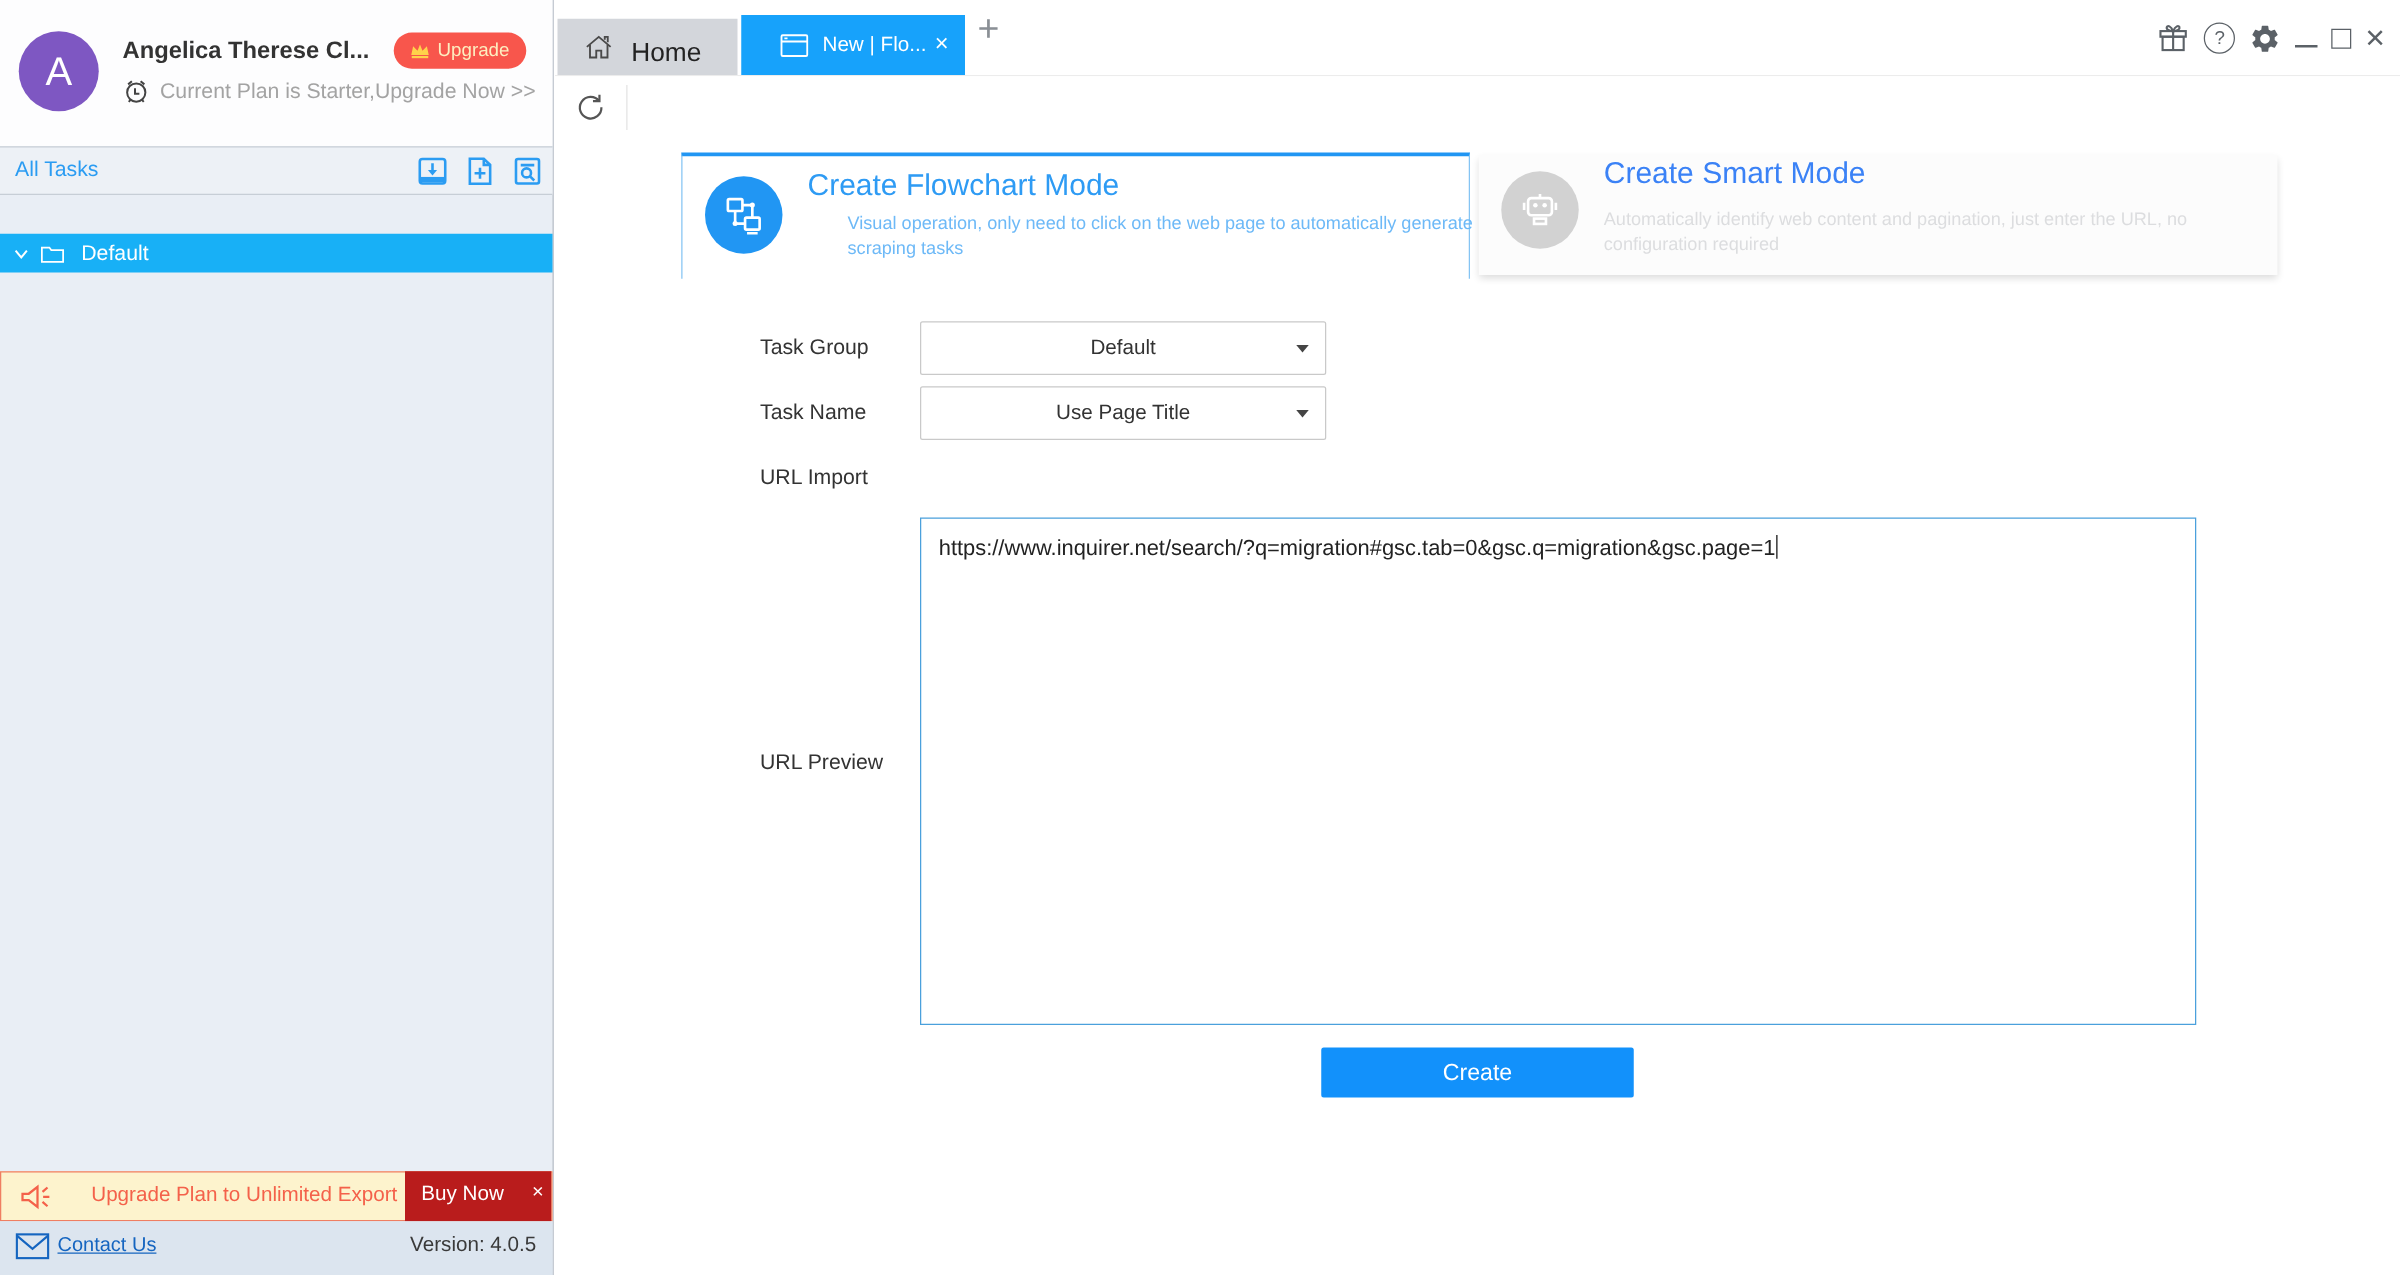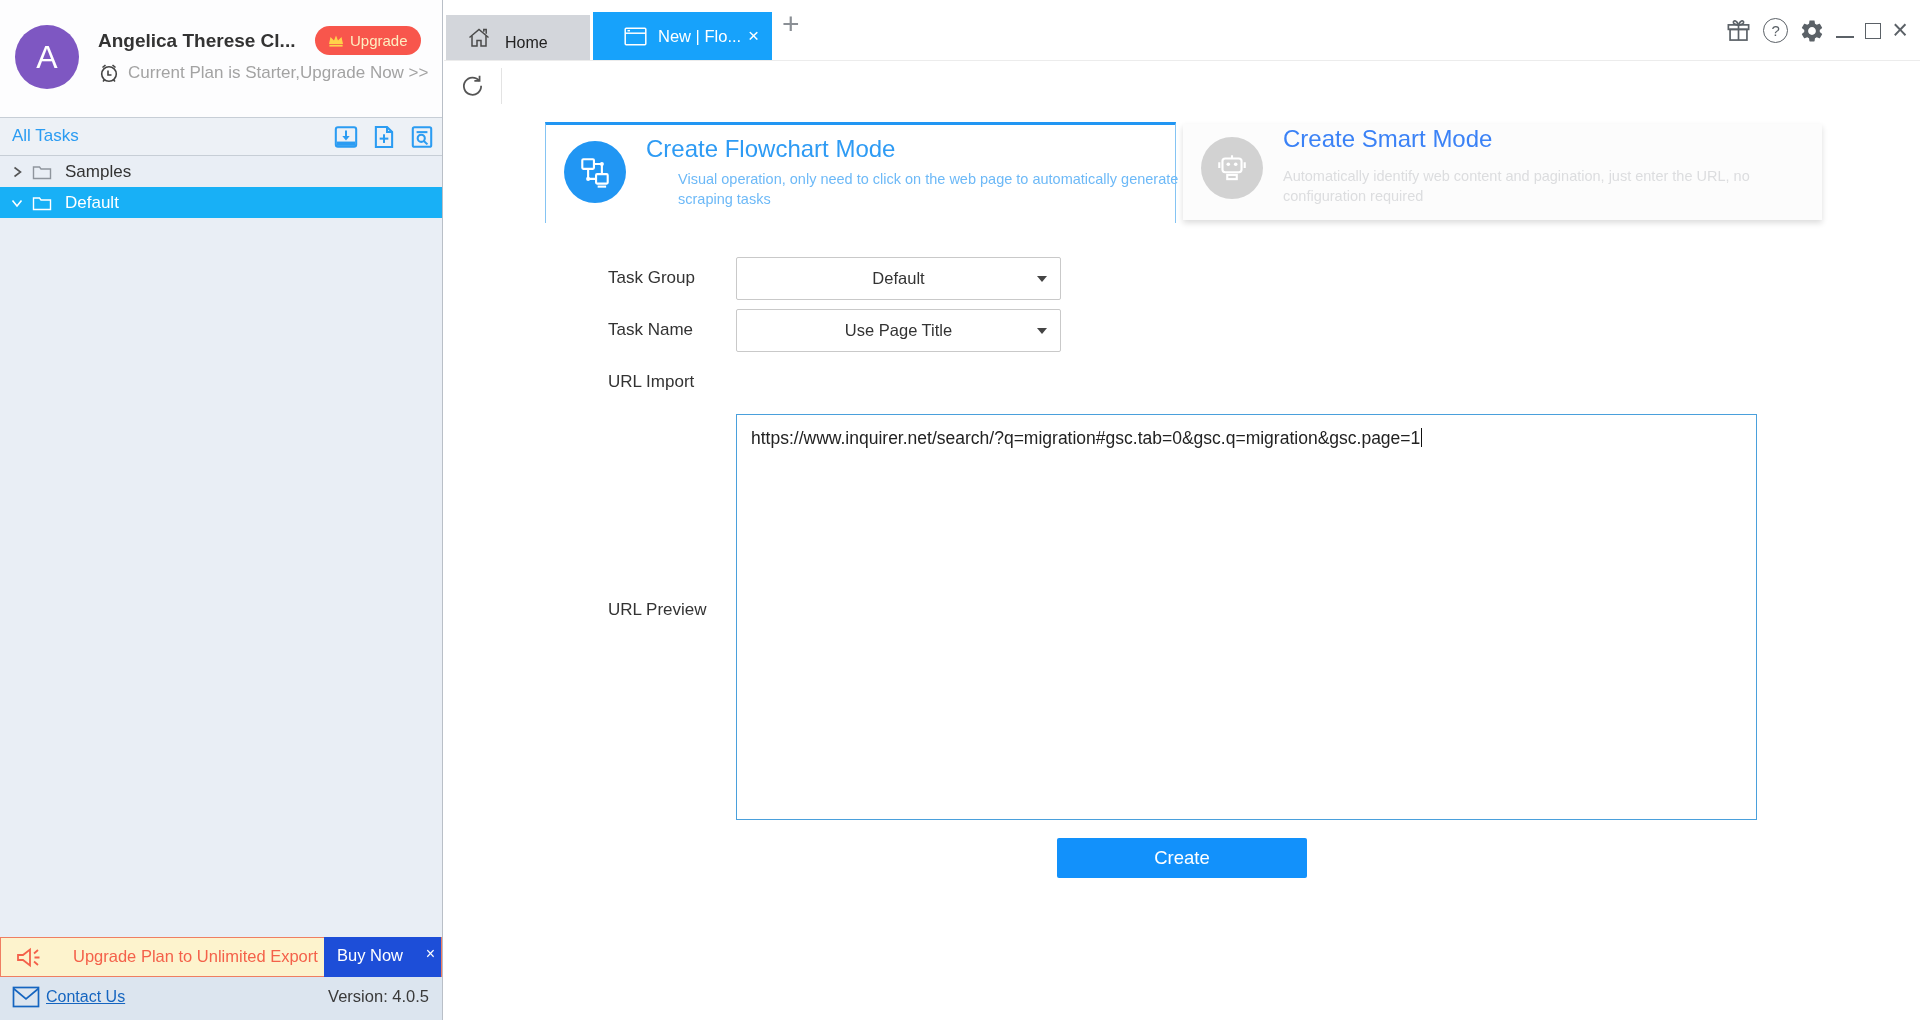--- a/index.html
+++ b/index.html
@@ -25,34 +25,34 @@
   .tree-row { position:absolute; left:0; width:100%; height:31px; display:flex; align-items:center; }
   .tree-row .chev { margin-left:10px; width:14px; height:14px; }
   .tree-row .fold { margin-left:8px; width:20px; height:16px; }
   .tree-row .tlabel { margin-left:13px; font-size:17px; }
   .row-samples { top:156px; color:#333; }
   .row-default { top:187px; background:#18b0f6; color:#fff; }
 
   .banner { position:absolute; left:0; top:937px; width:100%; height:40px; background:#fdf3cd; border:1px solid #ef7e62; }
   .banner .mega { position:absolute; left:14px; top:7px; }
   .banner .btext { position:absolute; left:52px; top:9px; font-size:16.5px; color:#f4614a; white-space:nowrap;margin-left:20px; }
-  .buy-now { position:absolute; right:0; top:-1px; height:40px; width:117px; background:#1d4ed8; cursor:pointer; }
+  .buy-now { position:absolute; right:0; top:-1px; height:40px; width:117px; background:#b91c1c; cursor:pointer; }
   .buy-now .bnl { position:absolute; left:13px; top:9px; color:#fff; font-size:16.5px; }
   .buy-now .bx { position:absolute; right:6px; top:8px; color:#fff; font-size:16px; cursor:pointer; }
 
   .side-footer { position:absolute; left:0; top:977px; width:100%; height:43px; background:#dce5ef; }
   .contact { position:absolute; left:46px; top:11px; font-size:16px; color:#1565c0; text-decoration:underline; cursor:pointer; }
   .envelope { position:absolute; left:12px; top:9px; }
   .version { position:absolute; right:13px; top:10px; font-size:16.5px; color:#3a3a3a; }
 
   
   .titlebar { position:absolute; left:444px; top:0; right:0; height:61px; background:#fff; border-bottom:1px solid #ececec; }
   .tab { position:absolute; bottom:0; display:flex; align-items:center; cursor:pointer; }
   .tab-home { left:2px; width:144px; height:45px; background:#d3d6db; }
-  .tab-home .tlab { margin-left:14px; font-size:16px; color:#222;margin-top:11px; }
+  .tab-home .tlab { margin-left:14px; font-size:21px; color:#222;margin-top:11px; }
   .tab-home svg { margin-left:21px; }
   .tab-active { left:149px; width:179px; height:48px; background:#17a2fb; }
   .tab-active .tlab { margin-left:11px; font-size:16.5px; color:#fff; white-space:nowrap; }
   .tab-active svg { margin-left:31px; }
   .tab-close { position:absolute; right:13px; top:13px; color:#fff; font-size:19px; cursor:pointer; }
   .newtab { position:absolute; left:338px; top:9px; font-size:30px; color:#8a8f95; cursor:pointer; line-height:1; }
   .tb-icons { position:absolute; right:12px; top:0; height:61px; display:flex; align-items:center; gap:11px; }
   .tb-icons > div { cursor:pointer; display:flex; align-items:center; justify-content:center; }
   .help-circle { width:25px; height:25px; border:1.6px solid #5b6167; border-radius:50%; font-size:15px; color:#5b6167; }
   .win-min { width:18px; height:14px; border-bottom:2px solid #5b6167; }
@@ -149,29 +149,20 @@
               <rect x="3.5" y="3" width="17" height="18" rx="1.5"></rect>
               <line x1="7" y1="7.5" x2="17" y2="7.5"></line>
               <circle cx="11.3" cy="13.2" r="3.3"></circle>
               <line x1="13.7" y1="15.6" x2="17" y2="18.8"></line>
             </g>
           </svg>
         </div>
       </div>
     </div>
 
-    <div class="tree-row row-samples">
-      <svg class="chev" viewBox="0 0 14 14">
-        <polyline points="4.5,2.5 10.5,7 4.5,11.5" fill="none" stroke="#555" stroke-width="1.6"></polyline>
-      </svg>
-      <svg class="fold" viewBox="0 0 20 16">
-        <path d="M1.5 3 H7.5 L9 5 H18.5 V14.5 H1.5 Z" fill="none" stroke="#8f959d" stroke-width="1.4"></path>
-      </svg>
-      <span class="tlabel">Samples</span>
-    </div>
 
     <div class="tree-row row-default">
       <svg class="chev" viewBox="0 0 14 14">
         <polyline points="2.5,4.5 7,10 11.5,4.5" fill="none" stroke="#fff" stroke-width="1.6"></polyline>
       </svg>
       <svg class="fold" viewBox="0 0 20 16">
         <path d="M1.5 3 H7.5 L9 5 H18.5 V14.5 H1.5 Z" fill="none" stroke="#fff" stroke-width="1.4"></path>
       </svg>
       <span class="tlabel">Default</span>
     </div>

